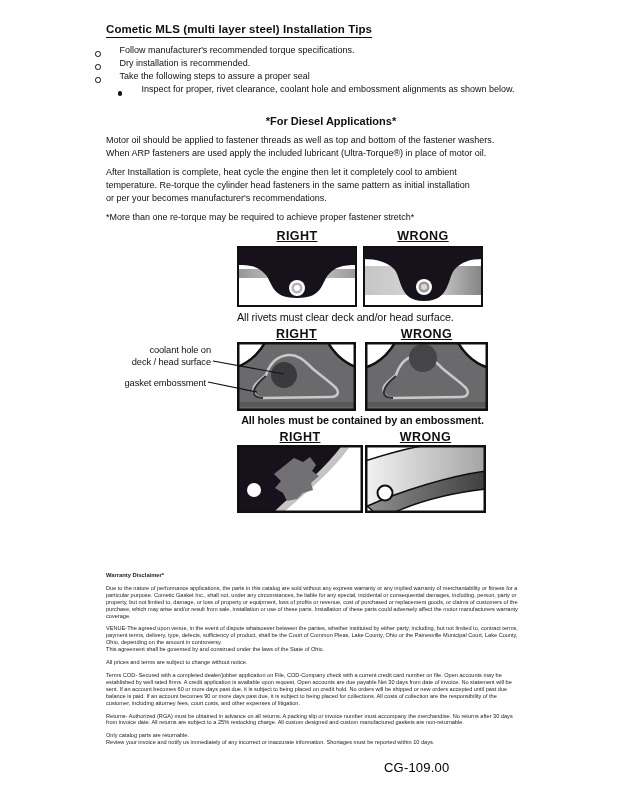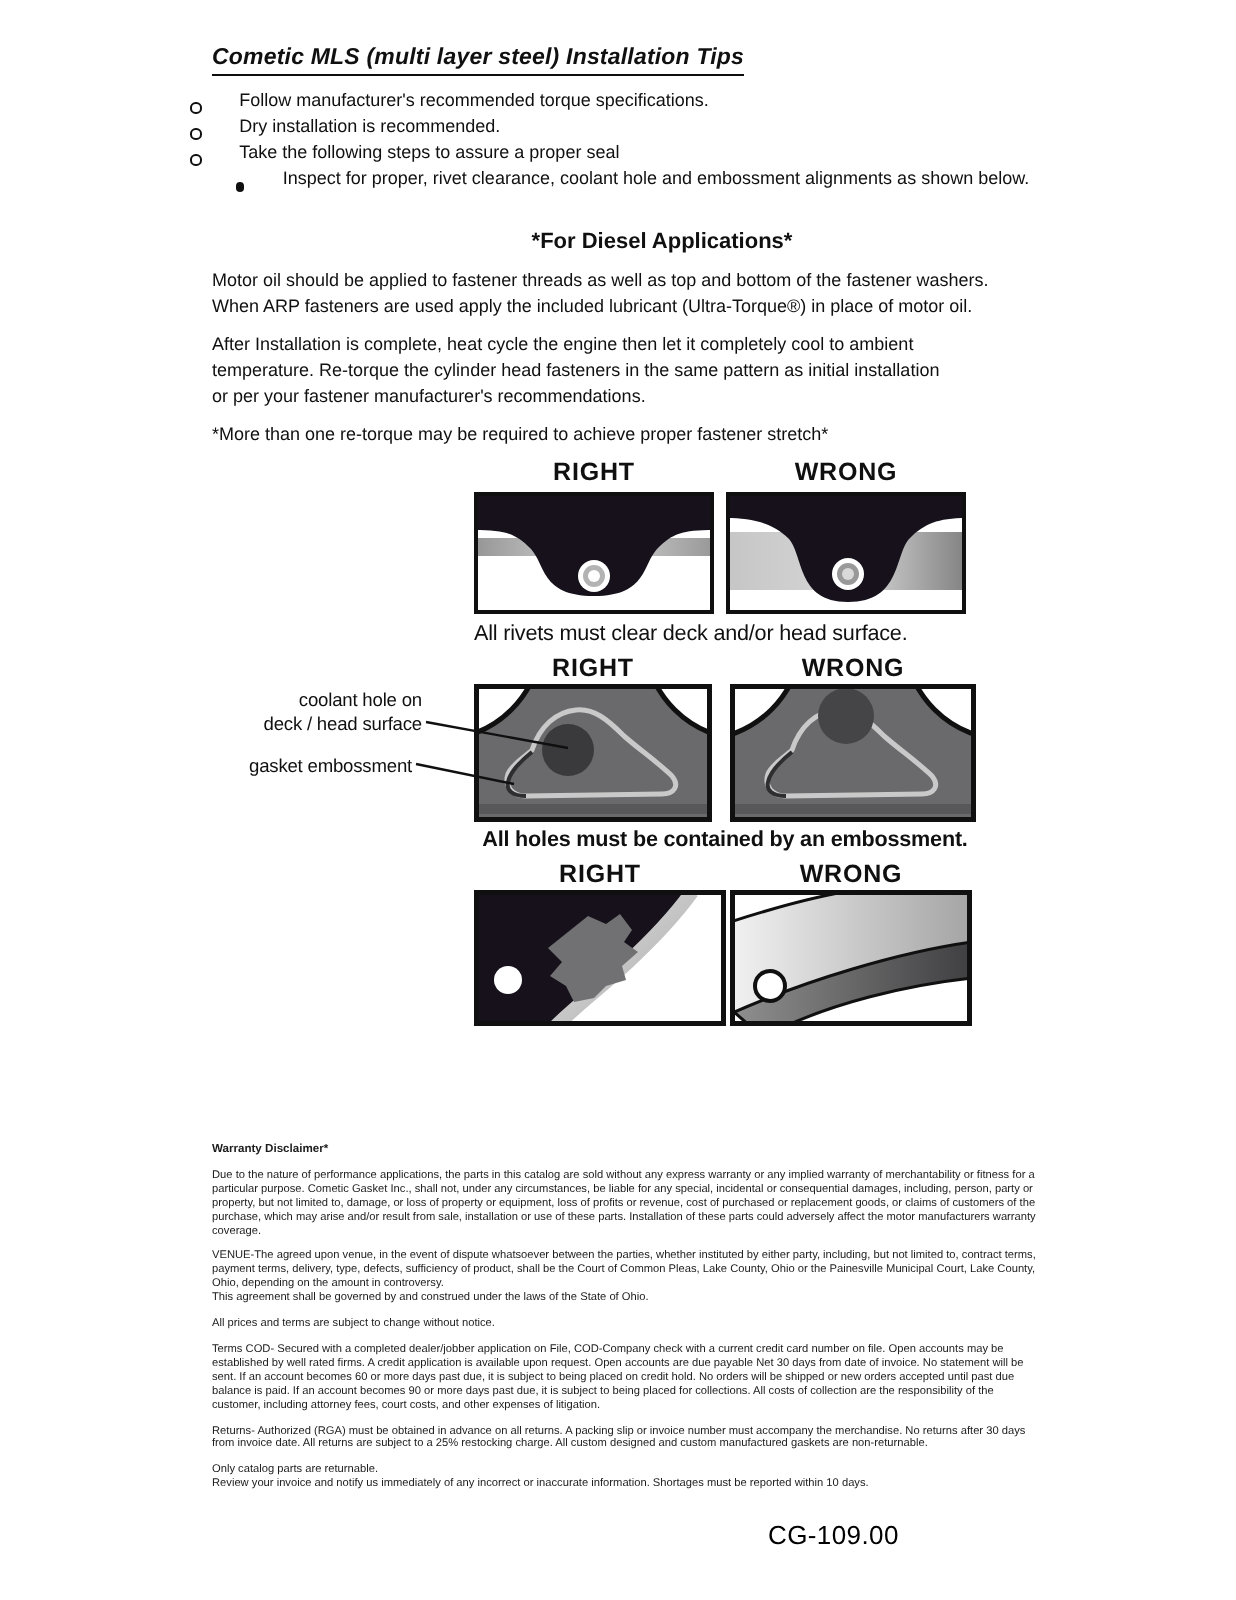--- a/index.html
+++ b/index.html
@@ -12,34 +12,33 @@
     overflow:hidden;
   }
   .abs{position:absolute;}
   .nowrap{white-space:nowrap;}
   
   .doc-title{
     left:106px;top:23px;
     font-size:11.5px;font-weight:bold;letter-spacing:.1px;
     border-bottom:1.6px solid #0d0d0d;padding-bottom:2px;
     display:inline-block;
-    font-style:italic;
   }
   
   .tips{left:95px;top:44px;font-size:9px;line-height:12.9px;}
   .bullet-row{display:flex;align-items:flex-end;gap:15px;}
   .marker-o{flex:0 0 auto;width:3.6px;height:3.6px;border:1px solid #101010;border-radius:50%;margin:4px 4px 0 0;}
   .marker-b{flex:0 0 auto;width:4.4px;height:4.4px;background:#101010;border-radius:50%;margin:3.8px 4px 0 0;}
   .sub{margin-left:23px;}
   
   .diesel{left:106px;top:115px;width:450px;font-size:9px;line-height:13px;}
   .diesel-h{font-size:11px;font-weight:bold;line-height:13px;text-align:center;}
   .para{margin-top:6px;}
   
-  .rw-label{font-size:12.5px;font-weight:bold;letter-spacing:.4px;text-align:center;}
+  .rw-label{font-size:12.5px;font-weight:bold;letter-spacing:.4px;text-align:center;text-decoration:underline;}
   .caption{font-size:10.8px;letter-spacing:-.1px;line-height:12.8px;}
   .annot{font-size:9.3px;line-height:11.6px;text-align:right;letter-spacing:-.1px;}
   
   .warranty{left:106px;top:572px;width:412px;font-size:5.6px;line-height:6.9px;color:#1c1c1c;}
   .warranty-h{font-weight:bold;font-size:5.8px;}
   .wpara{margin-top:6px;}
   .wpara.tight{margin-top:0;}
   
   .footer-code{left:384px;top:760px;font-size:13px;color:#000000;letter-spacing:.2px;}
   svg{display:block;}
@@ -72,21 +71,21 @@
 
   <div class="abs diesel">
     <div class="diesel-h nowrap">*For Diesel Applications*</div>
     <div class="para">
       <div class="nowrap">Motor oil should be applied to fastener threads as well as top and bottom of the fastener washers.</div>
       <div class="nowrap">When ARP fasteners are used apply the included lubricant (Ultra-Torque®) in place of motor oil.</div>
     </div>
     <div class="para">
       <div class="nowrap">After Installation is complete, heat cycle the engine then let it completely cool to ambient</div>
       <div class="nowrap">temperature. Re-torque the cylinder head fasteners in the same pattern as initial installation</div>
-      <div class="nowrap">or per your fastener manufacturer's recommendations.</div>
+      <div class="nowrap">or per your becomes manufacturer's recommendations.</div>
     </div>
     <div class="para nowrap">*More than one re-torque may be required to achieve proper fastener stretch*</div>
   </div>
 
   <div class="abs rw-label" style="left:237px;top:229px;width:120px;">RIGHT</div>
   <div class="abs rw-label" style="left:363px;top:229px;width:120px;">WRONG</div>
 
   <svg class="abs" style="left:237px;top:246px;" width="120" height="61" viewBox="0 0 120 61">
     <defs>
       <linearGradient id="gr1a" x1="0" y1="0" x2="1" y2="0">

